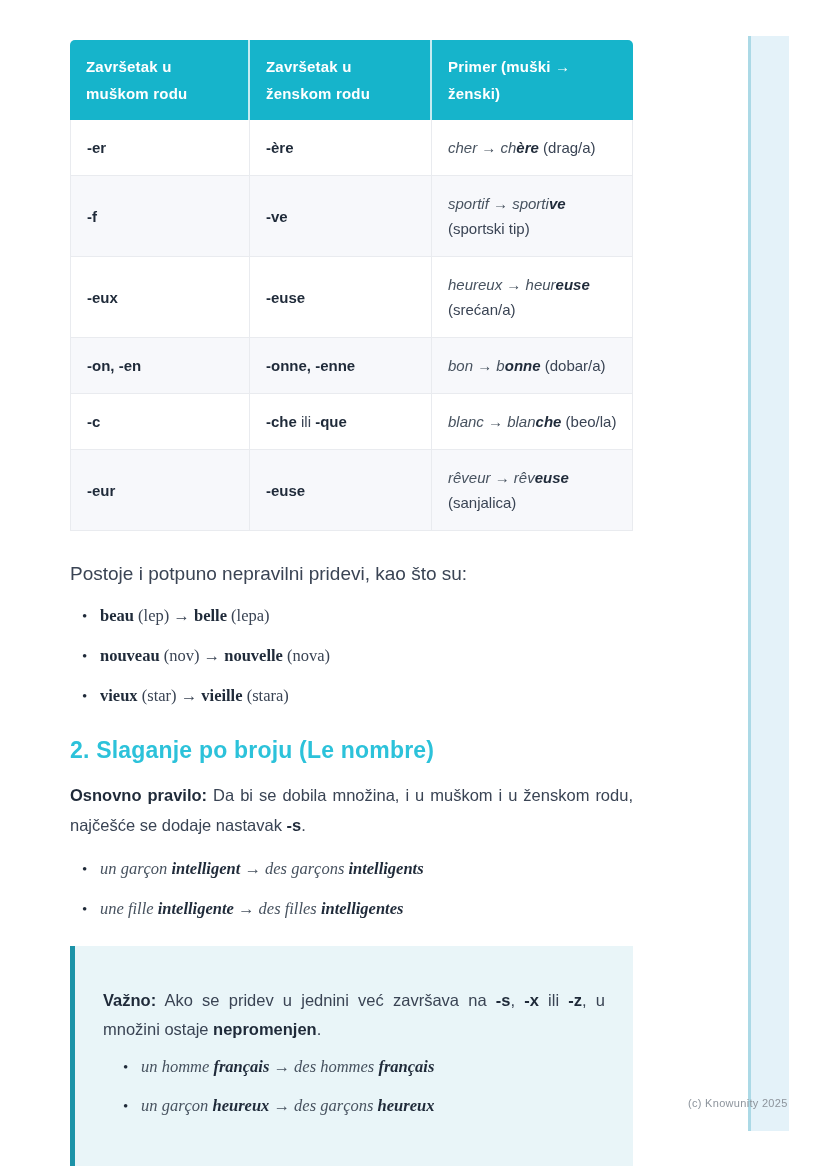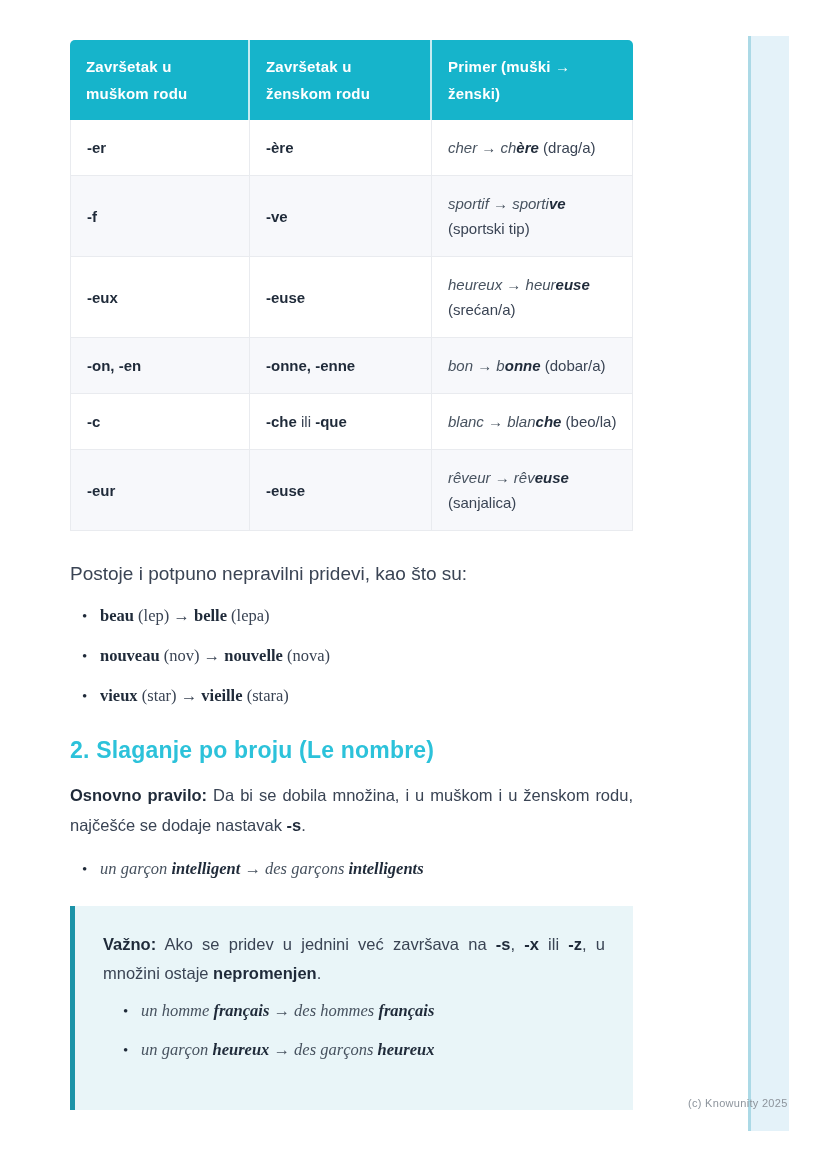--- a/index.html
+++ b/index.html
@@ -61,21 +61,21 @@
   h2{
     margin-top:28px;font-size:23px;font-weight:700;color:var(--heading);
     letter-spacing:.2px;
   }
   .rule{margin-top:16px;font-size:16.5px;line-height:30px;text-align:justify;}
   .callout{
     margin-top:24px;background:var(--callout-bg);
     border-left:5px solid var(--callout-border);
     padding:24px 28px 34px 28px;
   }
-  .callout .rule{margin-top:0;line-height:29px;}
+  .callout .rule{margin-top:16px;line-height:29px;}
   .callout ul.bullets{margin:10px 0 0 18px;}
   .callout ul.bullets li{margin-bottom:13px;}
   .footer{
     position:absolute;top:1097px;left:688px;z-index:2;
     font-size:11px;color:var(--footer);letter-spacing:.3px;
   }
 </style>
 </head>
 <body>
 
@@ -137,20 +137,21 @@
     <li><span class="sg-b">nouveau</span><span class="sg-r"> (nov) → </span><span class="sg-b">nouvelle</span><span class="sg-r"> (nova)</span></li>
     <li><span class="sg-b">vieux</span><span class="sg-r"> (star) → </span><span class="sg-b">vieille</span><span class="sg-r"> (stara)</span></li>
   </ul>
 
   <h2>2. Slaganje po broju (Le nombre)</h2>
 
   <p class="rule"><span class="sg-b">Osnovno pravilo:</span><span class="sg-r"> Da bi se dobila množina, i u muškom i u ženskom rodu, najčešće se dodaje nastavak </span><span class="sg-b">-s</span><span class="sg-r">.</span></p>
 
   <ul class="bullets">
     <li><span class="sg-i">un garçon </span><span class="sg-bi">intelligent</span><span class="sg-i"> → des garçons </span><span class="sg-bi">intelligents</span></li>
+    <li><span class="sg-i">une fille </span><span class="sg-bi">intelligente</span><span class="sg-i"> → des filles </span><span class="sg-bi">intelligentes</span></li>
   </ul>
 
   <div class="callout">
     <p class="rule"><span class="sg-b">Važno:</span><span class="sg-r"> Ako se pridev u jednini već završava na </span><span class="sg-b">-s</span><span class="sg-r">, </span><span class="sg-b">-x</span><span class="sg-r"> ili </span><span class="sg-b">-z</span><span class="sg-r">, u množini ostaje </span><span class="sg-b">nepromenjen</span><span class="sg-r">.</span></p>
     <ul class="bullets">
       <li><span class="sg-i">un homme </span><span class="sg-bi">français</span><span class="sg-i"> → des hommes </span><span class="sg-bi">français</span></li>
       <li><span class="sg-i">un garçon </span><span class="sg-bi">heureux</span><span class="sg-i"> → des garçons </span><span class="sg-bi">heureux</span></li>
     </ul>
   </div>
 

